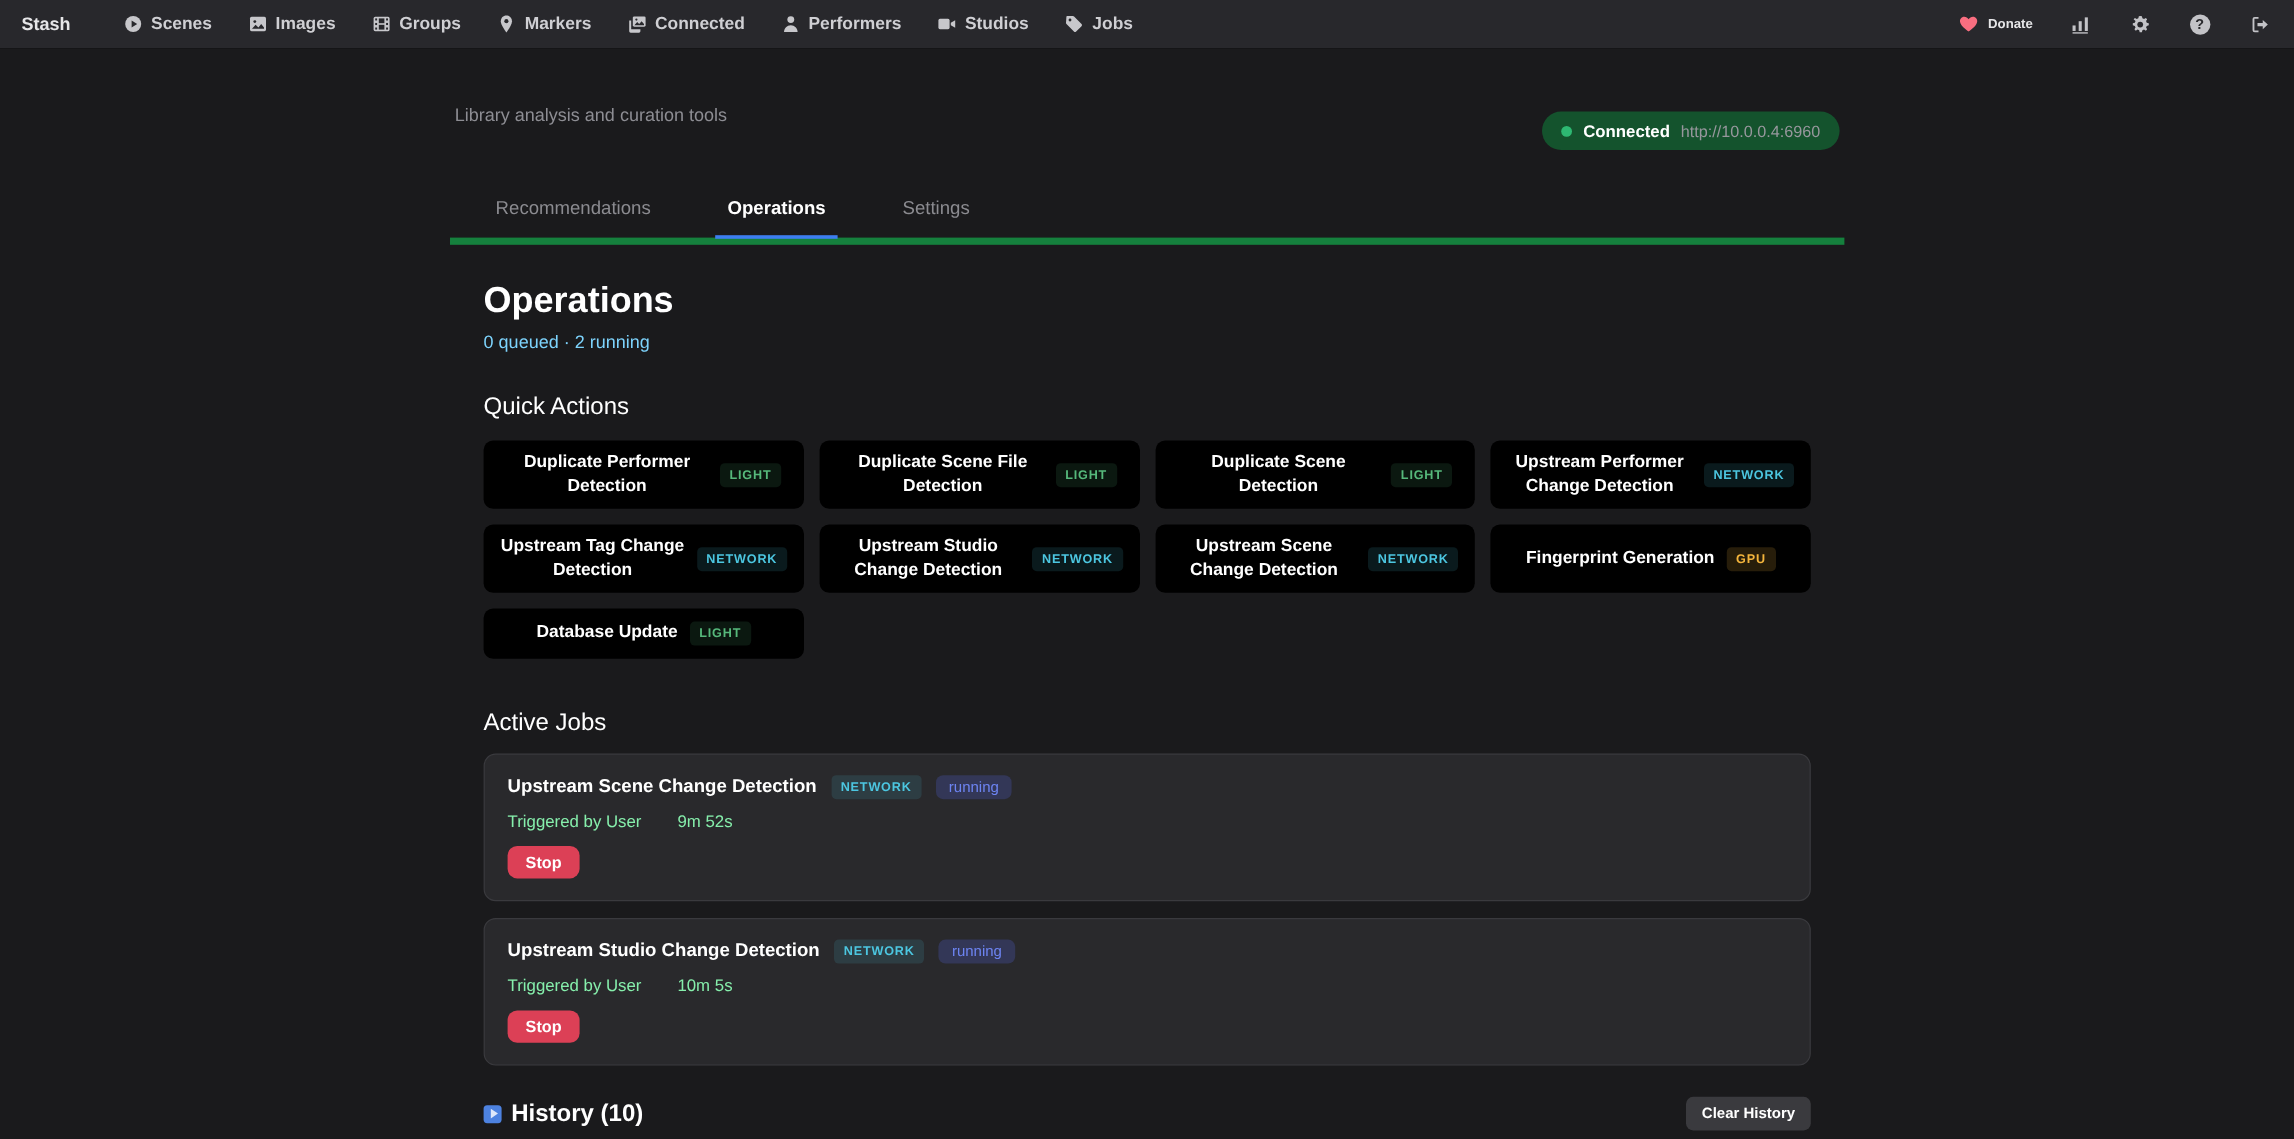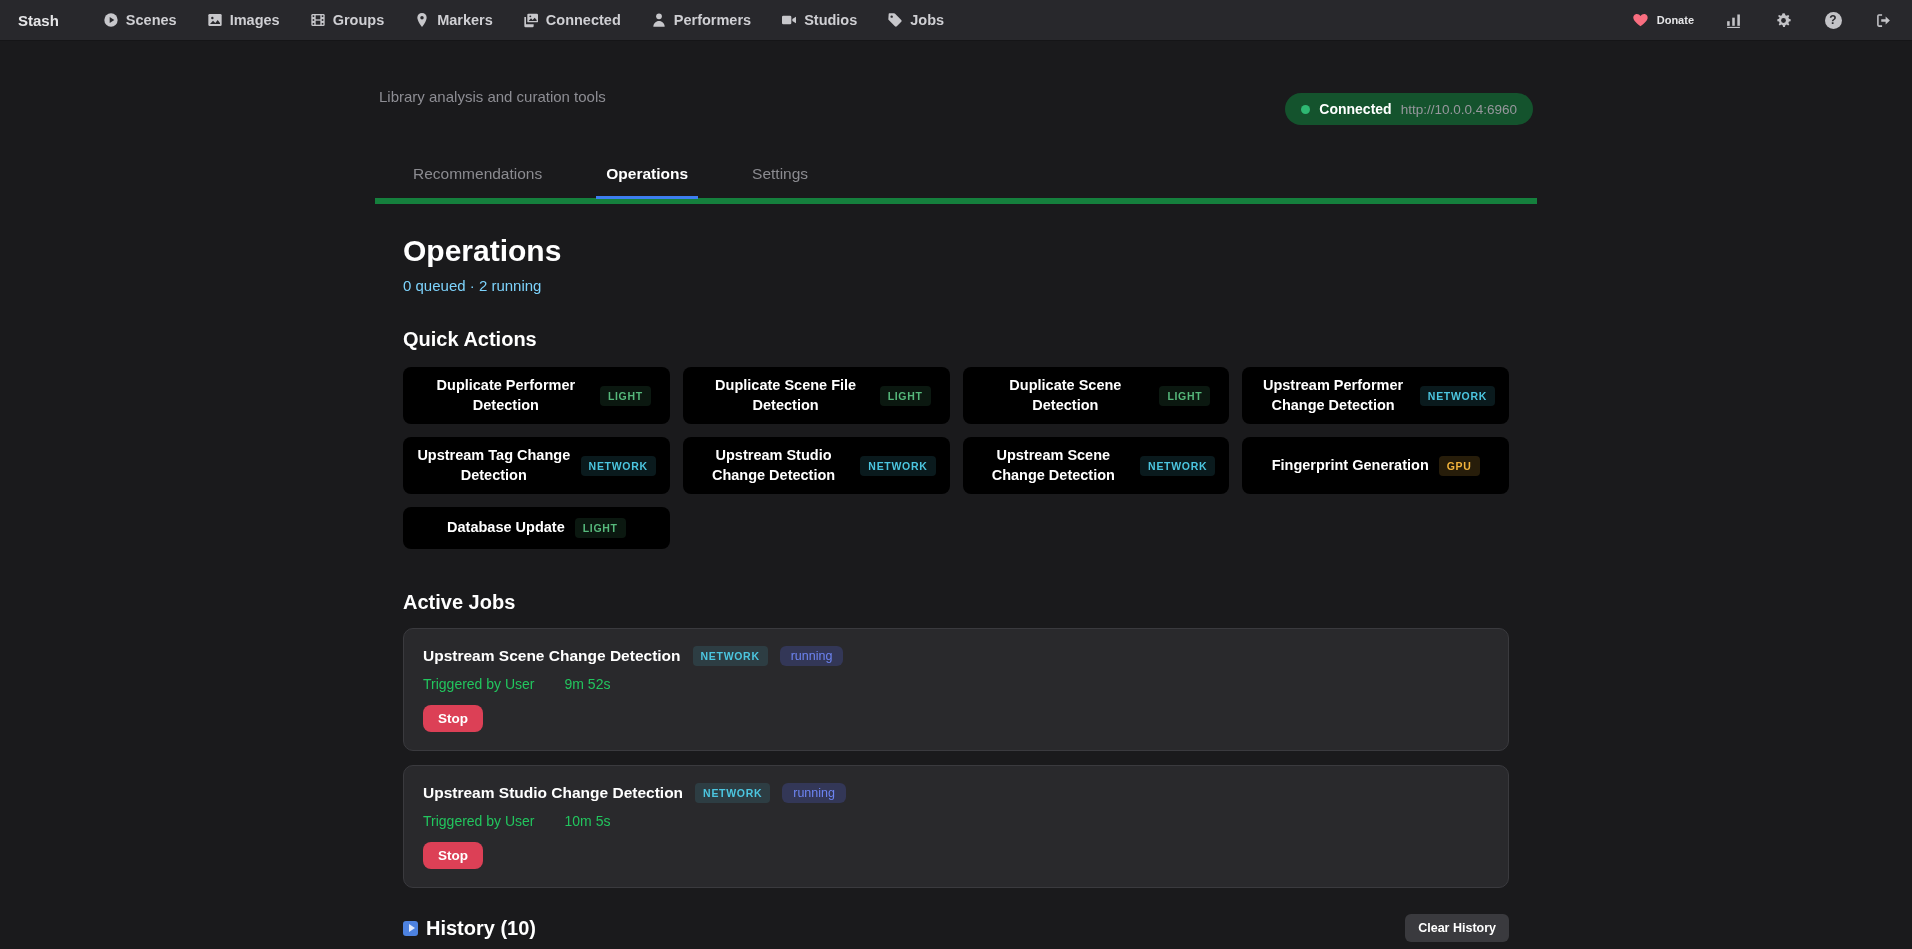--- a/index.html
+++ b/index.html
@@ -35,21 +35,21 @@
   .conn-status { font-size:14px; font-weight:700; color:#fff; }
   .conn-url { font-size:13.5px; color:#97979d; }
   
   .tabs { display:flex; gap:44px; margin-top:30px; padding:0 28px; border-bottom:6px solid #15803d; }
   .tab { font-size:15.5px; color:#8b8b90; padding:10px 10px 13px; cursor:pointer; border-bottom:3px solid transparent; margin-bottom:-1px; }
   .tab.active { color:#fff; font-weight:700; border-bottom-color:#3d7ef0; }
   
   .section { padding:0 28px; }
   .ops-title { font-size:30px; font-weight:700; margin-top:30px; }
   .ops-sub { font-size:15px; color:#7dd3fc; margin-top:9px; }
-  .h2 { font-size:20px; font-weight:700; margin-top:34px; }
+  .h2 { font-size:20px; font-weight:400; margin-top:34px; }
   .qa-grid { display:grid; grid-template-columns:repeat(4,1fr); gap:13px; margin-top:16px; }
   .qa-btn {
     background:#000000; border:none; border-radius:8px; min-height:42px;
     display:flex; align-items:center; justify-content:center; gap:10px;
     padding:9px 14px; cursor:pointer; color:#fff;
   }
   .qa-label { font-size:14.5px; font-weight:700; line-height:1.35; max-width:168px; text-align:center; }
   .badge {
     display:inline-block; font-size:10.5px; font-weight:700; letter-spacing:.7px;
     padding:4px 8px; border-radius:4px; white-space:nowrap;
@@ -58,21 +58,21 @@
   .badge-network { color:#4cc6e0; background:rgba(76,198,224,.13); }
   .badge-gpu     { color:#f3b43c; background:rgba(243,180,60,.16); }
   .badge-running { font-size:12.5px; font-weight:400; letter-spacing:0; color:#6d84f2; background:rgba(86,106,240,.22); padding:3px 11px; border-radius:6px; }
   
   .job-card {
     background:#29292c; border:1px solid #3a3a3e; border-radius:10px;
     padding:17px 19px 18px; margin-top:14px;
   }
   .job-head { display:flex; align-items:center; gap:12px; }
   .job-name { font-size:15.5px; font-weight:700; }
-  .job-meta { display:flex; gap:30px; font-size:14px; color:#22c55e; margin-top:10px; }
+  .job-meta { display:flex; gap:30px; font-size:14px; color:#86efac; margin-top:10px; }
   .stop-btn {
     margin-top:13px; background:#dc4056; color:#fff; border:none; border-radius:8px;
     font-size:13.5px; font-weight:700; padding:6px 15px; cursor:pointer;
     font-family:"Liberation Sans", sans-serif;
   }
   
   .history-row { display:flex; justify-content:space-between; align-items:center; margin-top:26px; }
   .hist-left { display:flex; align-items:center; gap:8px; cursor:pointer; }
   .hist-caret { width:15px; height:15px; border-radius:3px; background:#4d82e0; display:flex; align-items:center; justify-content:center; }
   .hist-caret span { width:0; height:0; border-left:6px solid #dfe8fa; border-top:4px solid transparent; border-bottom:4px solid transparent; margin-left:2px; }

